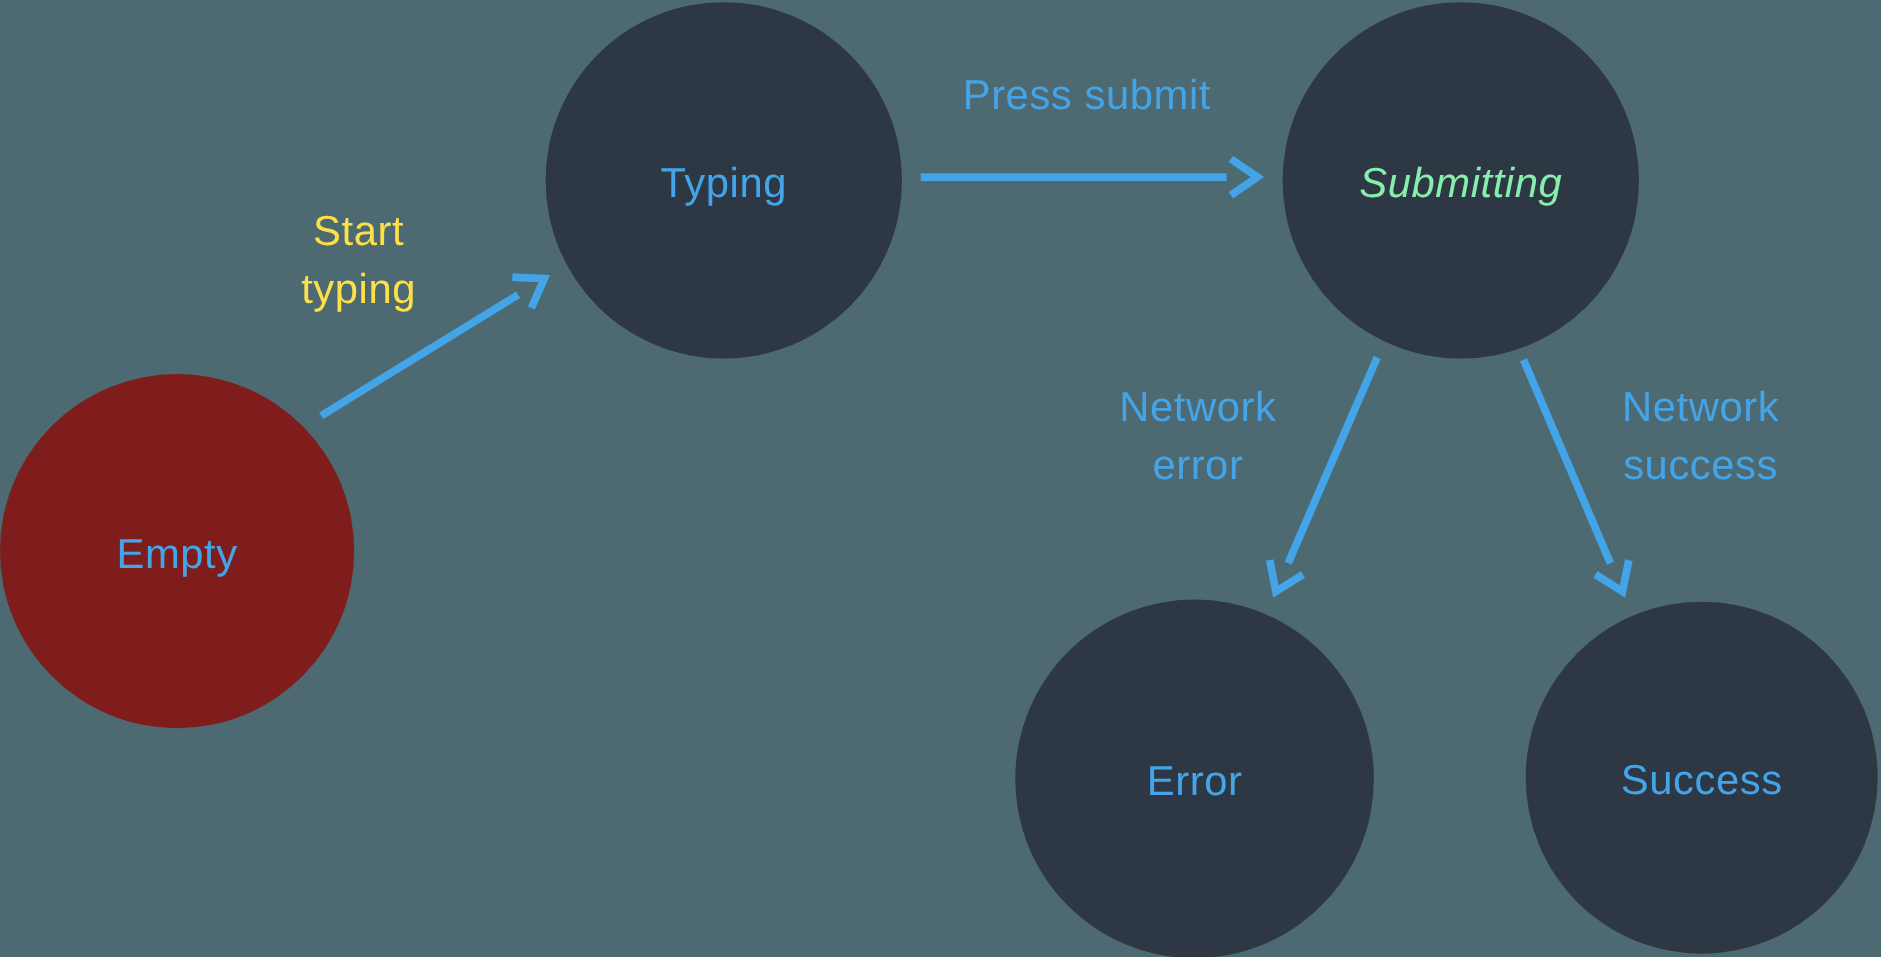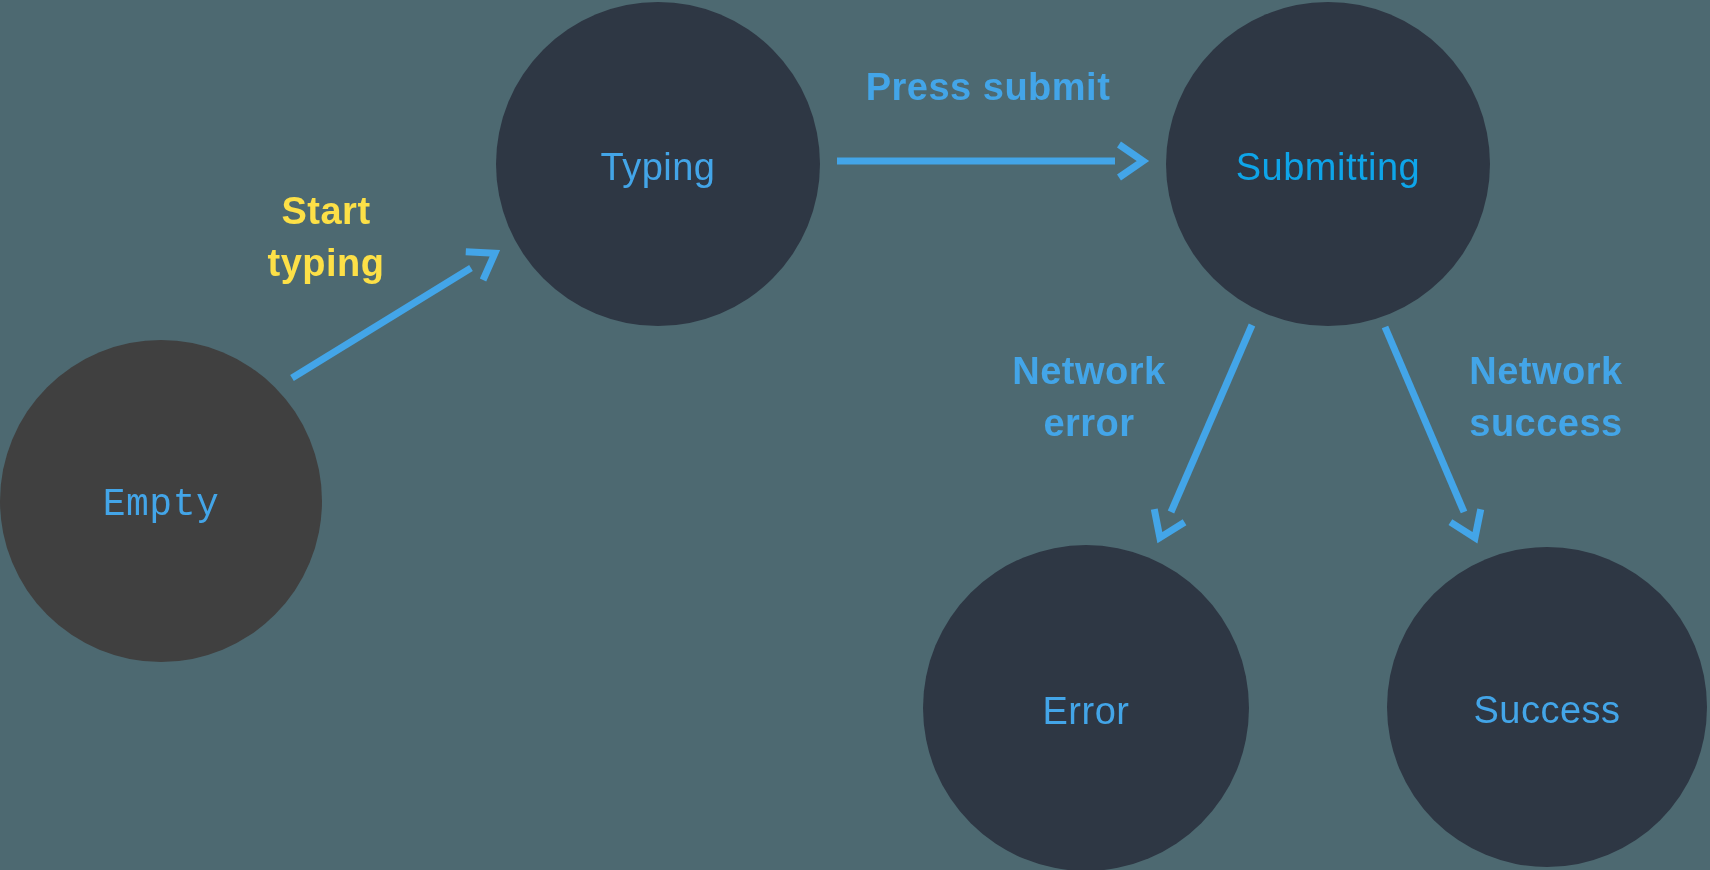--- a/index.html
+++ b/index.html
@@ -31,21 +31,21 @@
     font-weight: 400;
     letter-spacing: 0.5px;
     white-space: nowrap;
     transform: translateY(3px);
   }
   .edge-label {
     position: absolute;
     transform: translate(-50%, -50%);
     text-align: center;
     font-size: 38px;
-    font-weight: 700;
+    font-weight: 400;
     letter-spacing: 0.5px;
     line-height: 52px;
     white-space: nowrap;
   }
 </style>
 </head>
 <body>
 
 <div id="canvas" style="background: rgb(77, 105, 113);">
   <svg id="edges-svg" width="1710" height="870" viewBox="0 0 1710 870">
@@ -67,28 +67,28 @@
       <div>Press submit</div>
     </div>
     <div class="edge-label" style="left: 1089px; top: 397px; color: rgb(67, 165, 232);">
       <div>Network</div>
       <div>error</div>
     </div>
     <div class="edge-label" style="left: 1546px; top: 397px; color: rgb(67, 165, 232);">
       <div>Network</div>
       <div>success</div>
     </div>
-    <div class="node" style="left: 0px; top: 340px; width: 322px; height: 322px; background: #404040; font-family: Liberation Mono, monospace;">
+    <div class="node" style="left: 0px; top: 340px; width: 322px; height: 322px; background: #7f1d1d;">
       <span class="node-label" style="color: rgb(67, 165, 232);">Empty</span>
     </div>
     <div class="node" style="left: 496px; top: 2px; width: 324px; height: 324px; background: rgb(46, 55, 68);">
       <span class="node-label" style="color: rgb(67, 165, 232);">Typing</span>
     </div>
     <div class="node" style="left: 1166px; top: 2px; width: 324px; height: 324px; background: rgb(46, 55, 68);">
-      <span class="node-label" style="color: #0ea5e9;">Submitting</span>
+      <span class="node-label" style="color: #86efac; font-style: italic;">Submitting</span>
     </div>
     <div class="node" style="left: 923px; top: 545px; width: 326px; height: 326px; background: rgb(46, 55, 68);">
       <span class="node-label" style="color: rgb(67, 165, 232);">Error</span>
     </div>
     <div class="node" style="left: 1387px; top: 547px; width: 320px; height: 320px; background: rgb(46, 55, 68);">
       <span class="node-label" style="color: rgb(67, 165, 232);">Success</span>
     </div>
   </div>
 
 </body></html>

